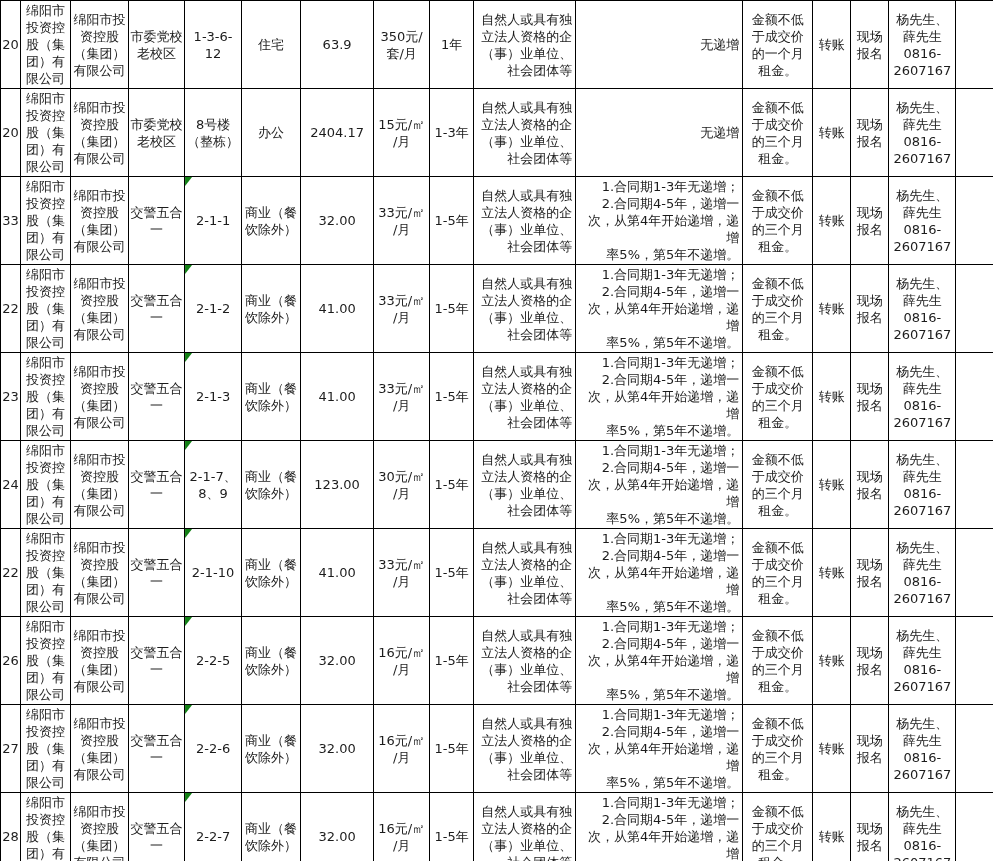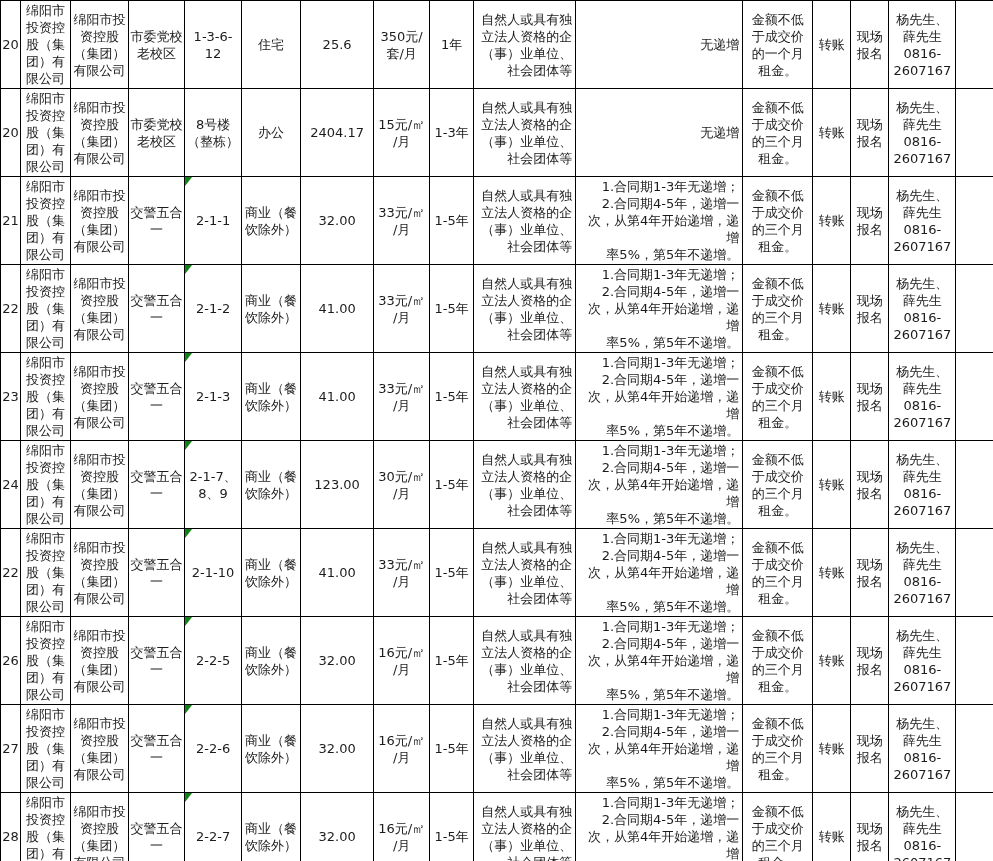--- a/index.html
+++ b/index.html
@@ -68,21 +68,21 @@
 限公司</td>
           <td class="col-operator-company">绵阳市投
 资控股
 （集团）
 有限公司</td>
           <td class="col-location">市委党校
 老校区</td>
           <td class="col-unit-number">1-3-6-
 12</td>
           <td class="col-usage-type">住宅</td>
-          <td class="col-area-value">25.6</td>
+          <td class="col-area-value">63.9</td>
           <td class="col-rent-price">350元/
 套/月</td>
           <td class="col-lease-term">1年</td>
           <td class="col-eligibility">自然人或具有独
 立法人资格的企
 （事）业单位、
 社会团体等</td>
           <td class="col-escalation">无递增</td>
           <td class="col-deposit-requirement">金额不低
 于成交价
@@ -129,21 +129,21 @@
           <td class="col-payment-method">转账</td>
           <td class="col-registration-method">现场
 报名</td>
           <td class="col-contact-info">杨先生、
 薛先生
 0816-
 2607167</td>
           <td class="col-notes"></td>
         </tr>
         <tr>
-          <td class="col-row-number">21</td>
+          <td class="col-row-number">33</td>
           <td class="col-owner-company">绵阳市
 投资控
 股（集
 团）有
 限公司</td>
           <td class="col-operator-company">绵阳市投
 资控股
 （集团）
 有限公司</td>
           <td class="col-location">交警五合

